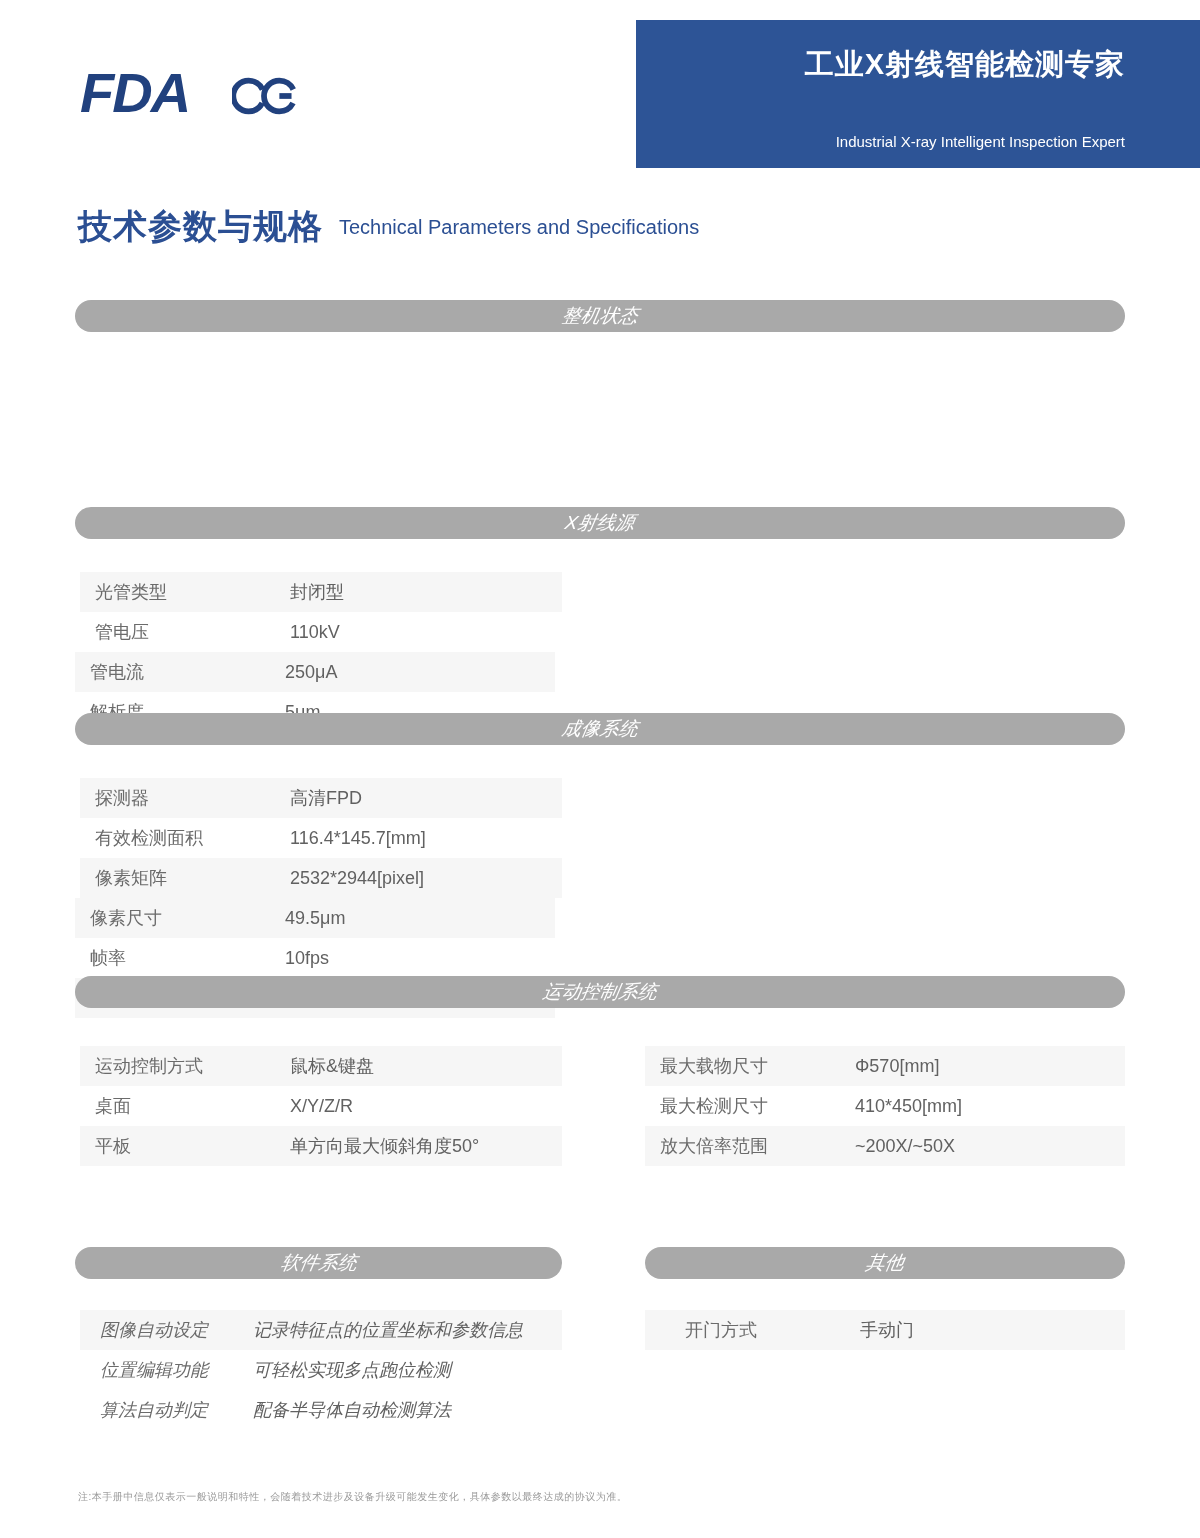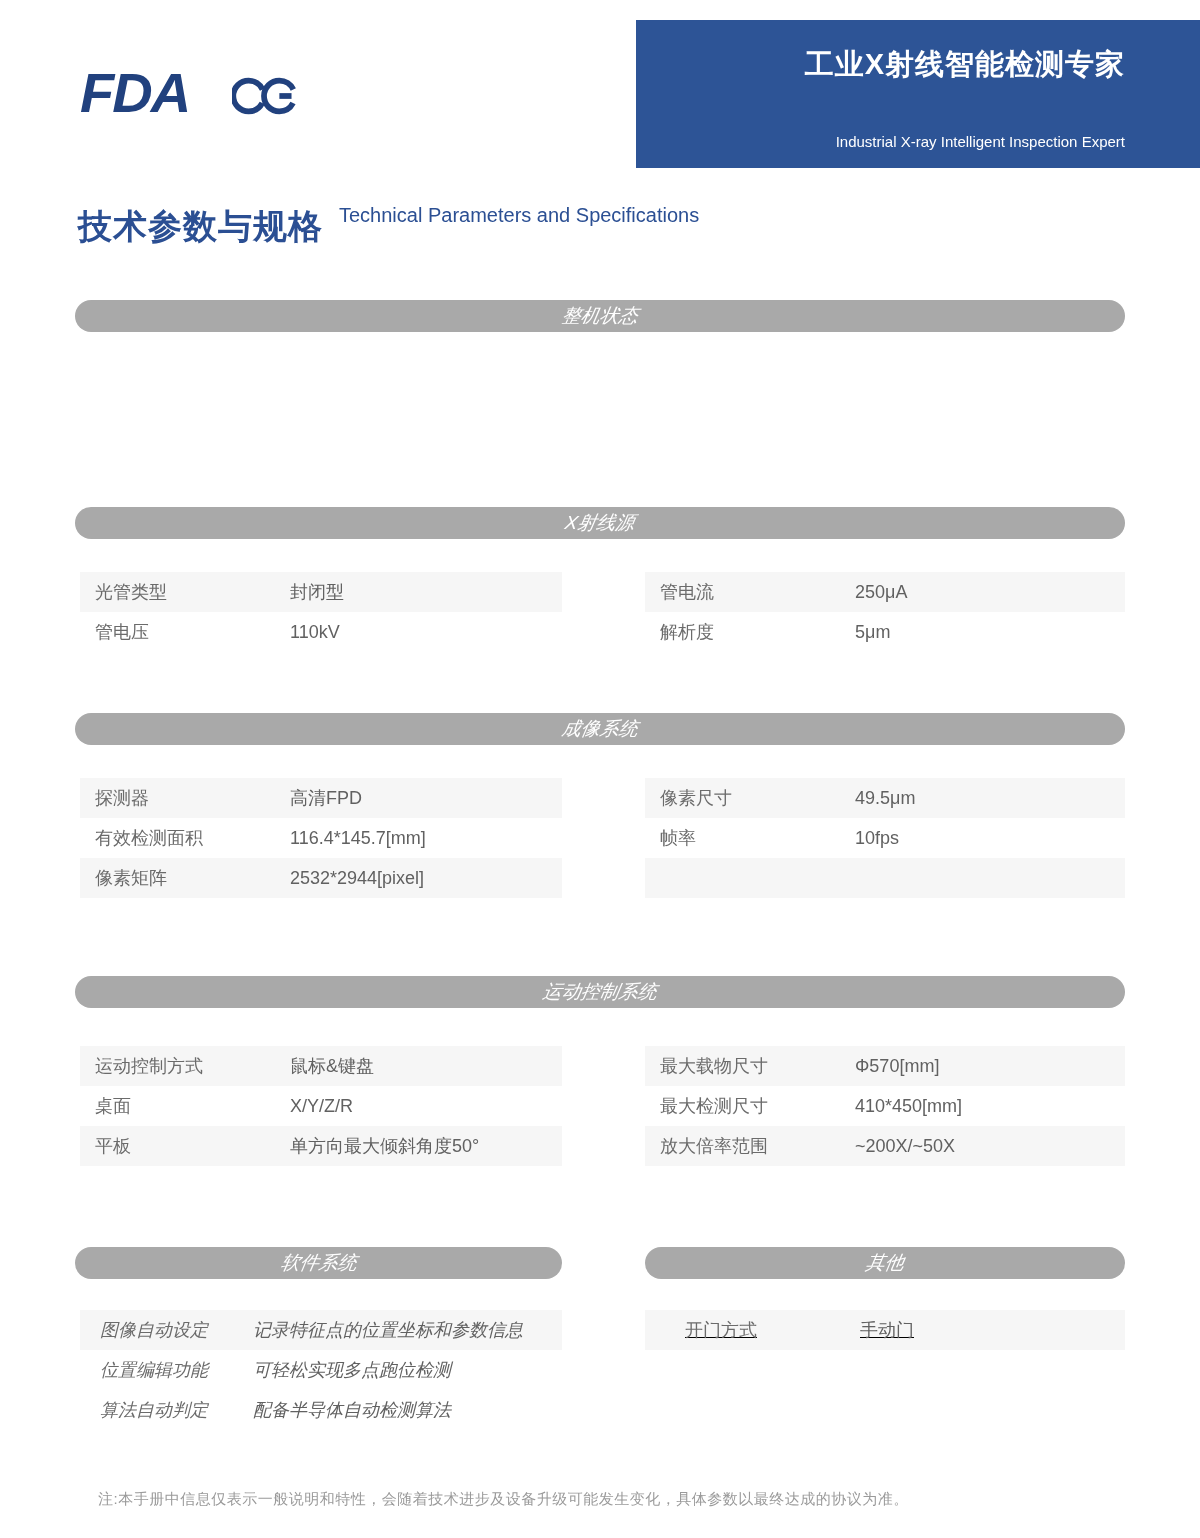--- a/index.html
+++ b/index.html
@@ -13,58 +13,58 @@
           justify-content:center; align-items:flex-end; padding:12px 75px 0 20px; }
   .band-zh { font-size:29px; font-weight:bold; letter-spacing:1px; line-height:40px; }
   .band-en { font-size:15px; line-height:28px; }
 
   
   .logos { position:absolute; left:80px; top:62px; display:flex; align-items:center; }
   .fda-svg { width:126px; height:62px; }
   .ce-svg { width:64px; height:50px; margin-left:26px; margin-top:6px; }
 
   
-  .title-row { position:absolute; left:78px; top:204px; display:flex; align-items:flex-start; gap:16px; color:#2b4f93; }
+  .title-row { position:absolute; left:78px; top:204px; display:flex; align-items:center; gap:16px; color:#2b4f93; }
   .title-zh { font-size:34px; font-weight:bold; letter-spacing:1px; }
   .title-en { font-size:20px; }
 
   
   #sections { position:absolute; left:75px; top:0; width:1050px; }
   .section { position:absolute; left:0; width:1050px; }
   .s-0 { top:300px; } .s-1 { top:507px; } .s-2 { top:713px; }
   .s-3 { top:976px; } .s-4 { top:1247px; } .s-5 { top:1247px; }
 
   .pill { height:32px; border-radius:16px; background:#a9a9a9; color:#fff;
           font-size:19px; text-align:center; line-height:32px; }
   .pill .pt { display:inline-block; transform:skewX(-10deg); font-style:italic; }
   .s-4 .pill { width:487px; }
   .s-5 .pill { width:480px; margin-left:570px; }
 
   .sec-body { display:flex; justify-content:space-between; margin-top:25px; }
-  .s-1 .sec-body, .s-2 .sec-body { margin-top:33px; }
+  .s-1 .sec-body, .s-2 .sec-body { margin-top:33px;flex-direction:column; }
   .s-3 .sec-body { margin-top:38px; }
   .s-4 .sec-body, .s-5 .sec-body { margin-top:31px; }
 
   .tbl { width:480px; }
   .tbl.left { width:482px; margin-left:5px; }
-  .s-5 .tbl { margin-left:570px;text-decoration:underline; }
+  .s-5 .tbl { margin-left:570px; }
 
   .row { display:flex; height:40px; align-items:center; padding-left:15px;
          font-size:18px; }
   .row.shaded { background:#f6f6f6; }
   .lab { flex:none; width:195px; color:#6b6b6b; }
   .val { flex:1; color:#616161; }
   .s-0 .tbl.left .lab { width:140px; }
   .s-4 .row { padding-left:20px;font-style:italic; }
   .s-4 .lab { width:153px; }
   .s-5 .row { padding-left:40px; }
   .s-5 .lab { width:175px; }
 
-  .footer { position:absolute; left:78px; top:1490px; font-size:15px;
-            color:#9a9a9a; letter-spacing:0.5px;margin-left:20px; }
+  .footer { position:absolute; left:78px; top:1490px; font-size:10px;
+            color:#9a9a9a; letter-spacing:0.5px; }
 </style>
 </head>
 <body>
 
 <div class="page">
 
   <div class="band" style="background: rgb(45, 84, 150); gap: 44px;">
     <div class="band-zh">工业X射线智能检测专家</div>
     <div class="band-en">Industrial X-ray Intelligent Inspection Expert</div>
   </div>

